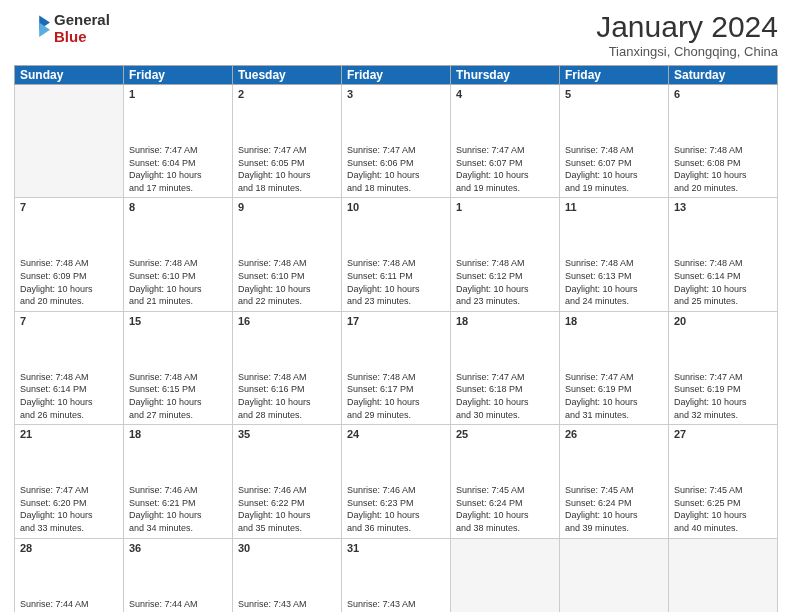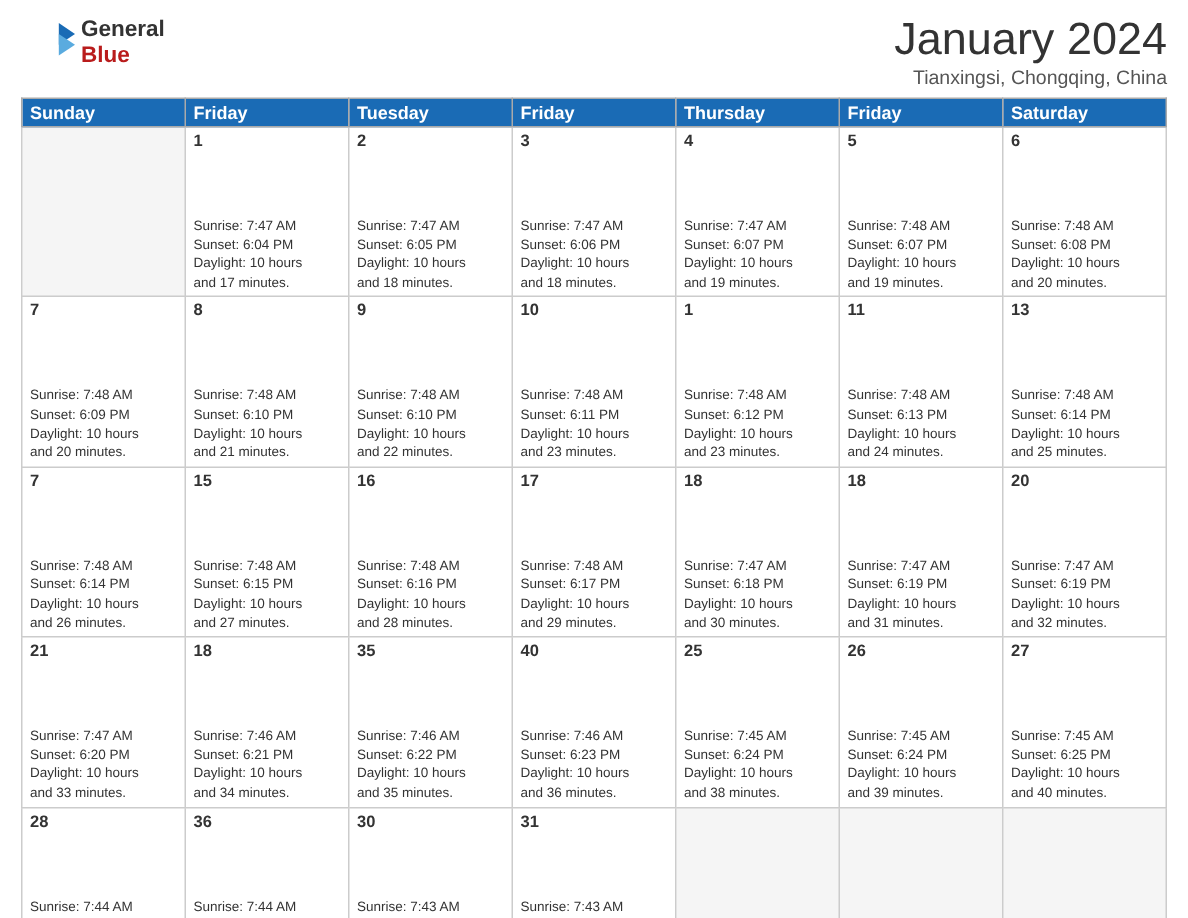--- a/index.html
+++ b/index.html
@@ -283,21 +283,21 @@
 and 34 minutes.</div>
           </td>
           <td>
             <span class="day-num">35</span>
             <div class="day-info" style="white-space: pre-line;">Sunrise: 7:46 AM
 Sunset: 6:22 PM
 Daylight: 10 hours
 and 35 minutes.</div>
           </td>
           <td>
-            <span class="day-num">40</span>
+            <span class="day-num">24</span>
             <div class="day-info" style="white-space: pre-line;">Sunrise: 7:46 AM
 Sunset: 6:23 PM
 Daylight: 10 hours
 and 36 minutes.</div>
           </td>
           <td>
             <span class="day-num">25</span>
             <div class="day-info" style="white-space: pre-line;">Sunrise: 7:45 AM
 Sunset: 6:24 PM
 Daylight: 10 hours

